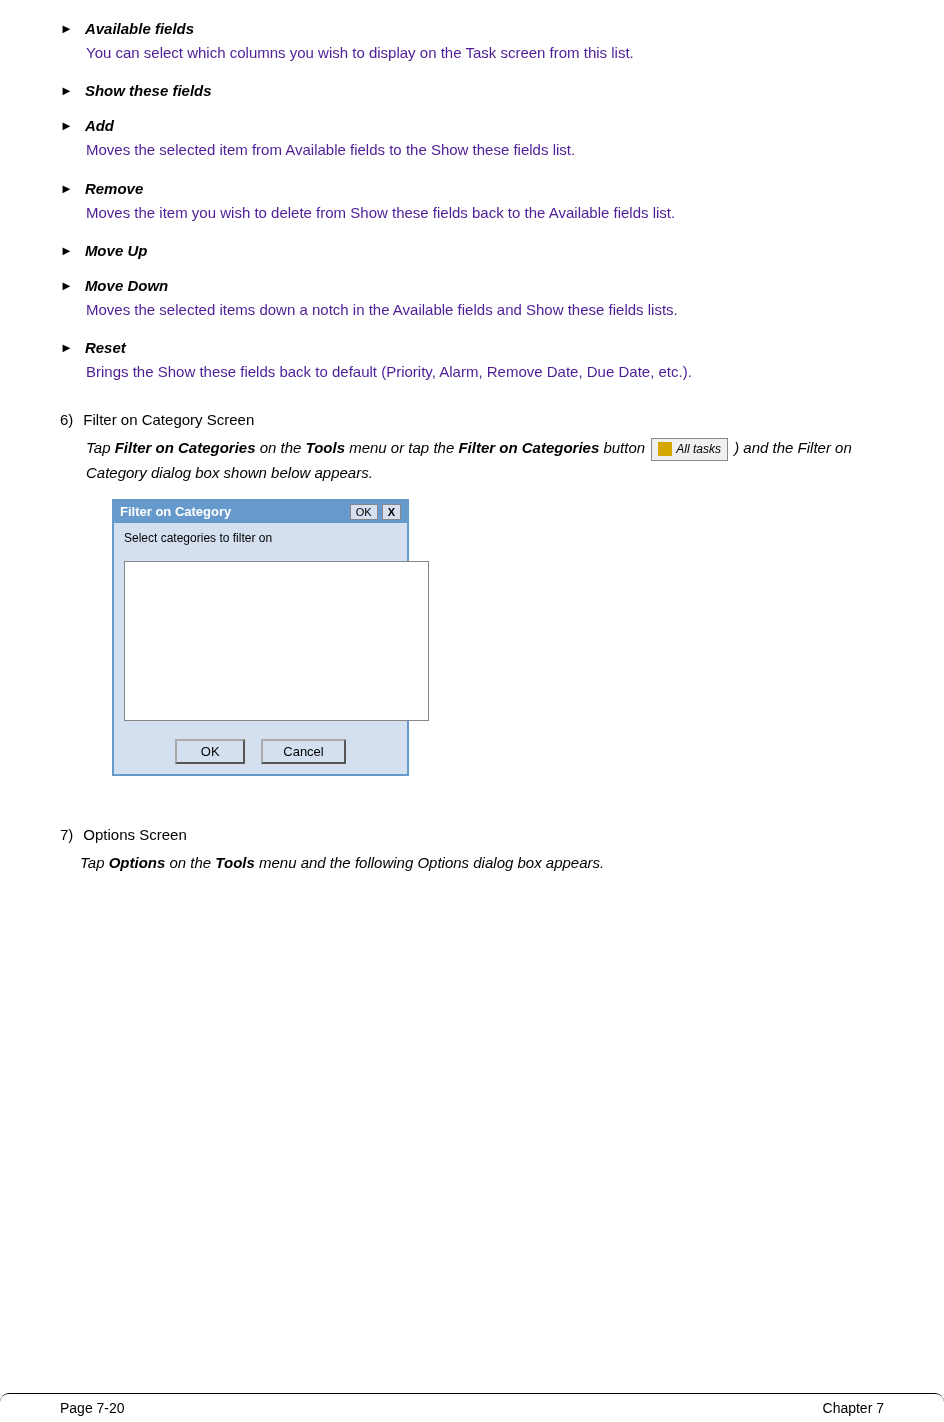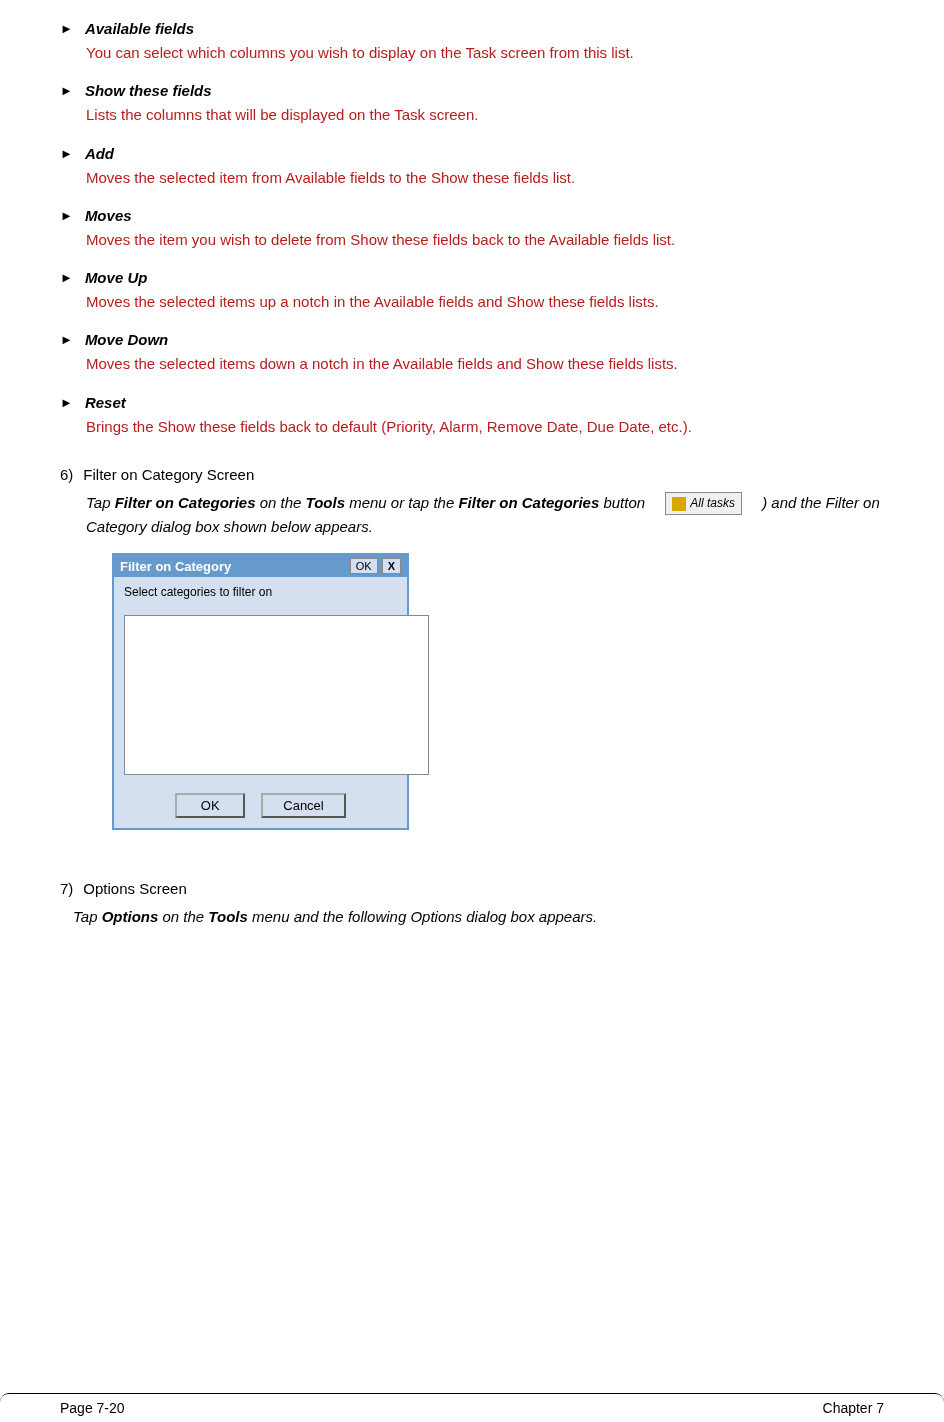--- a/index.html
+++ b/index.html
@@ -30,21 +30,21 @@
       flex-shrink: 0;
     }
     .bullet-title {
       font-weight: bold;
       font-style: italic;
     }
     .bullet-desc {
       margin-left: 26px;
       margin-top: 3px;
       line-height: 1.55;
-      color: #b91c1c;
+      color: #4c1d95;
     }
     .numbered-section {
       margin-top: 28px;
       margin-bottom: 18px;
     }
     .numbered-row {
       display: flex;
       align-items: flex-start;
       margin-bottom: 8px;
     }
@@ -58,21 +58,21 @@
     }
     .bold { font-weight: bold; }
     .inline-btn {
       display: inline-flex;
       align-items: center;
       border: 1px solid #888;
       padding: 1px 6px;
       font-size: 12px;
       background: #f0f0f0;
       vertical-align: middle;
-      margin: 0 16px;
+      margin: 0 2px;
     }
     .inline-btn .icon {
       width: 14px;
       height: 14px;
       background: #d4a800;
       margin-right: 4px;
       display: inline-block;
     }
     
     .dialog-wrapper {
@@ -172,45 +172,43 @@
         <span class="bullet-title">Available fields</span>
       </div>
       <div class="bullet-desc">You can select which columns you wish to display on the Task screen from this list.</div>
     </div>
 
     <div class="bullet-section">
       <div class="bullet-row">
         <span class="bullet-arrow">►</span>
         <span class="bullet-title">Show these fields</span>
       </div>
-      <div class="bullet-desc">Lists the columns that will be displayed on the Task screen.</div>
     </div>
 
     <div class="bullet-section">
       <div class="bullet-row">
         <span class="bullet-arrow">►</span>
         <span class="bullet-title">Add</span>
       </div>
       <div class="bullet-desc">Moves the selected item from Available fields to the Show these fields list.</div>
     </div>
 
     <div class="bullet-section">
       <div class="bullet-row">
         <span class="bullet-arrow">►</span>
-        <span class="bullet-title">Moves</span>
+        <span class="bullet-title">Remove</span>
       </div>
       <div class="bullet-desc">Moves the item you wish to delete from Show these fields back to the Available fields list.</div>
     </div>
 
     <div class="bullet-section">
       <div class="bullet-row">
         <span class="bullet-arrow">►</span>
         <span class="bullet-title">Move Up</span>
       </div>
-      <div class="bullet-desc">Moves the selected items up a notch in the Available fields and Show these fields lists.</div>
     </div>
 
     <div class="bullet-section">
       <div class="bullet-row">
         <span class="bullet-arrow">►</span>
         <span class="bullet-title">Move Down</span>
       </div>
       <div class="bullet-desc">Moves the selected items down a notch in the Available fields and Show these fields lists.</div>
     </div>
 
@@ -259,21 +257,21 @@
         </div>
       </div>
     </div>
   </div>
 
   <div class="numbered-section" style="margin-top: 50px;">
     <div class="numbered-row">
       <span class="numbered-label">7)</span>
       <span>Options Screen</span>
     </div>
-    <div style="margin-left: 13px;">
+    <div style="margin-left: 20px;">
       <p class="para-text">
         <span>Tap </span><span class="bold">Options</span><span> on the </span><span class="bold">Tools</span><span> menu and the following Options dialog box appears.</span>
       </p>
     </div>
   </div>
 
 </div>
 
 <div class="page-footer">
   <span>Page 7-20</span>

